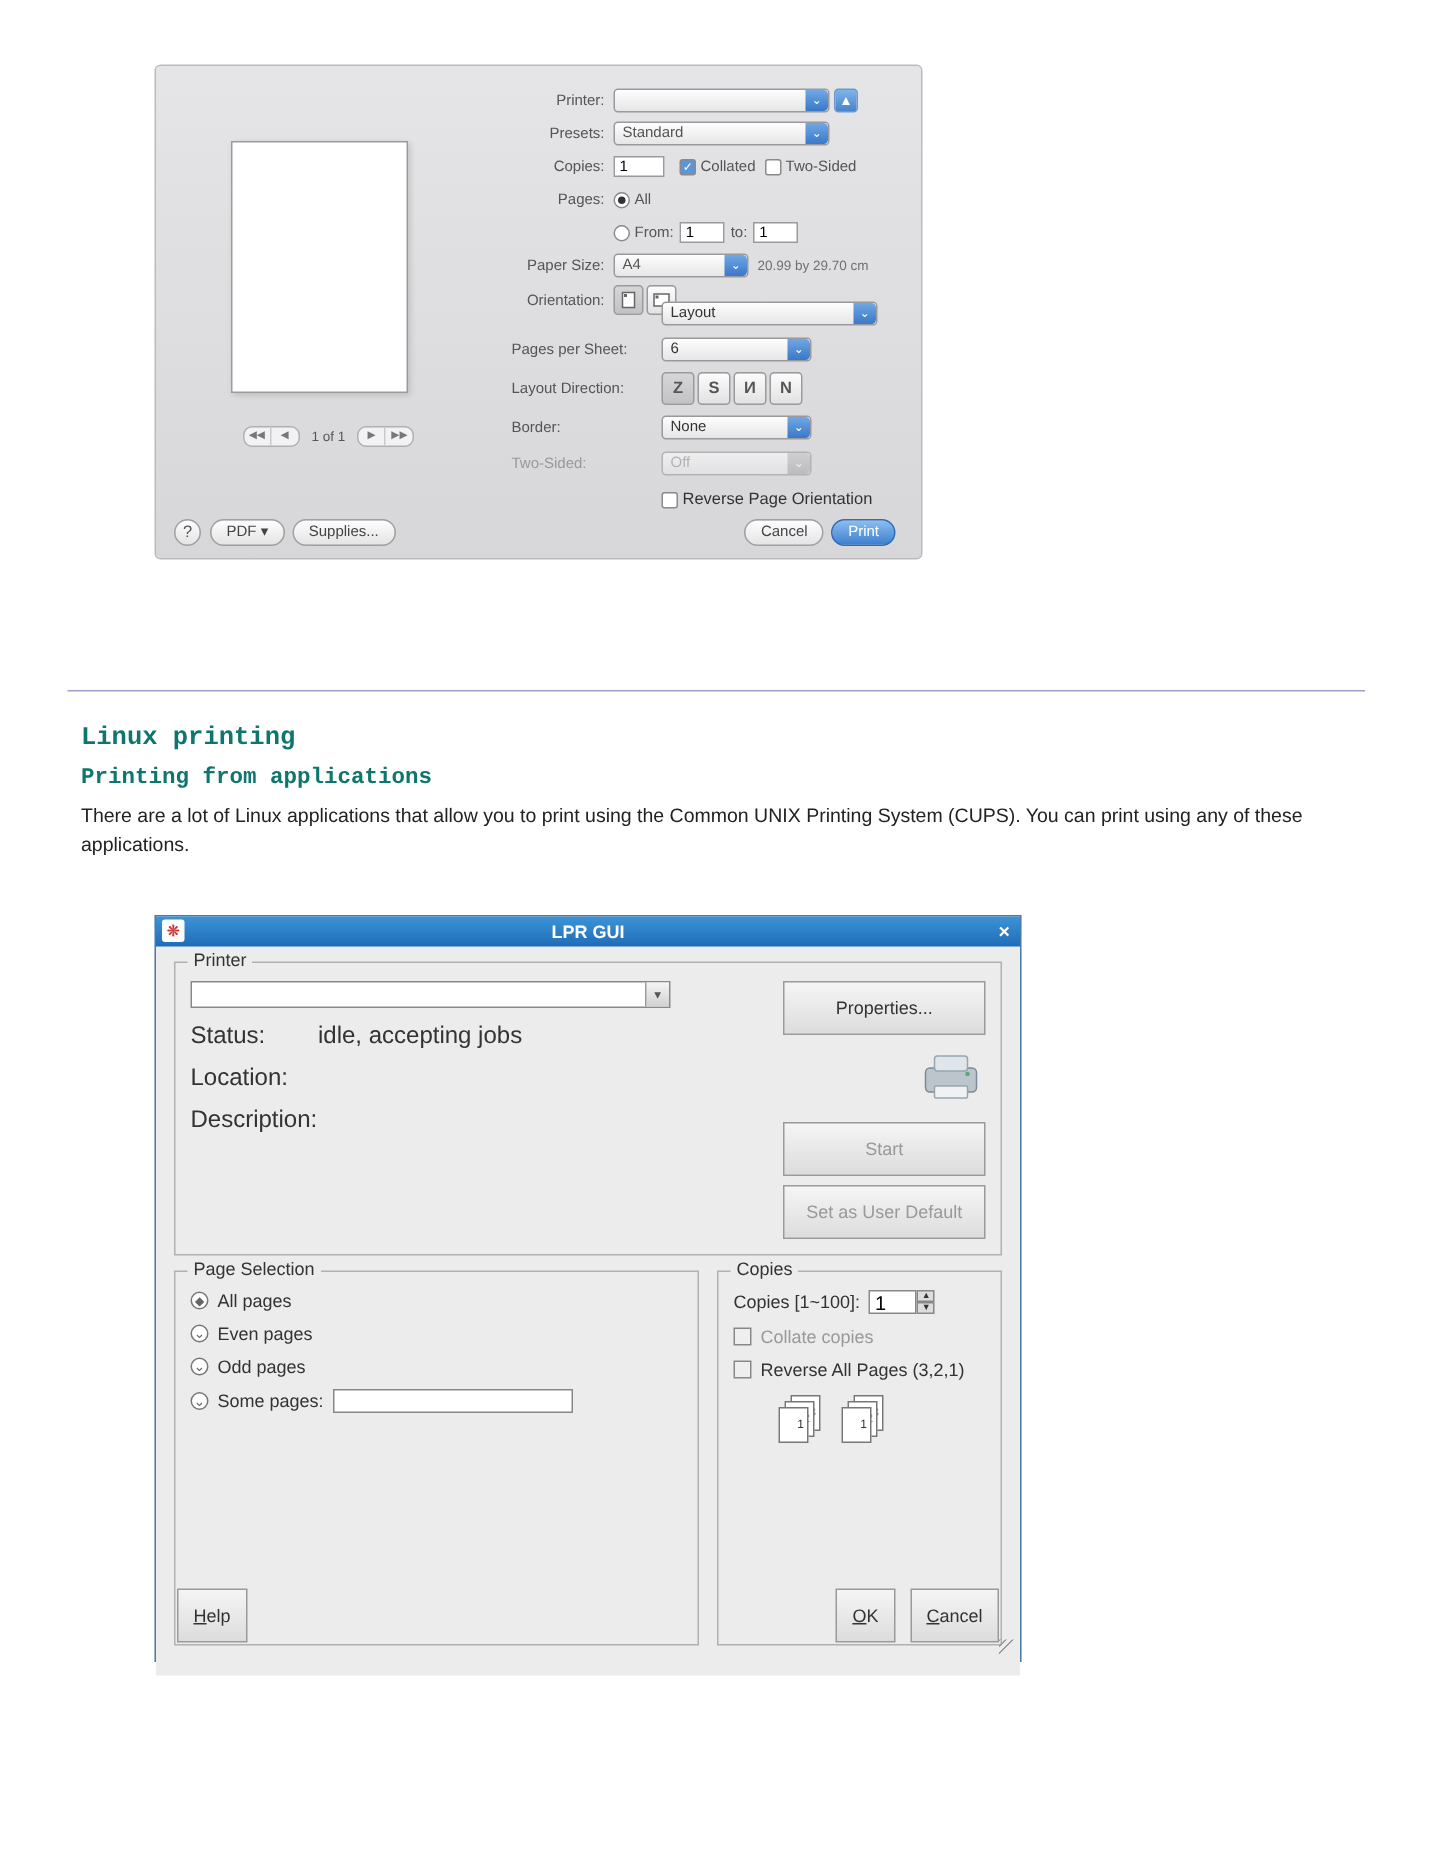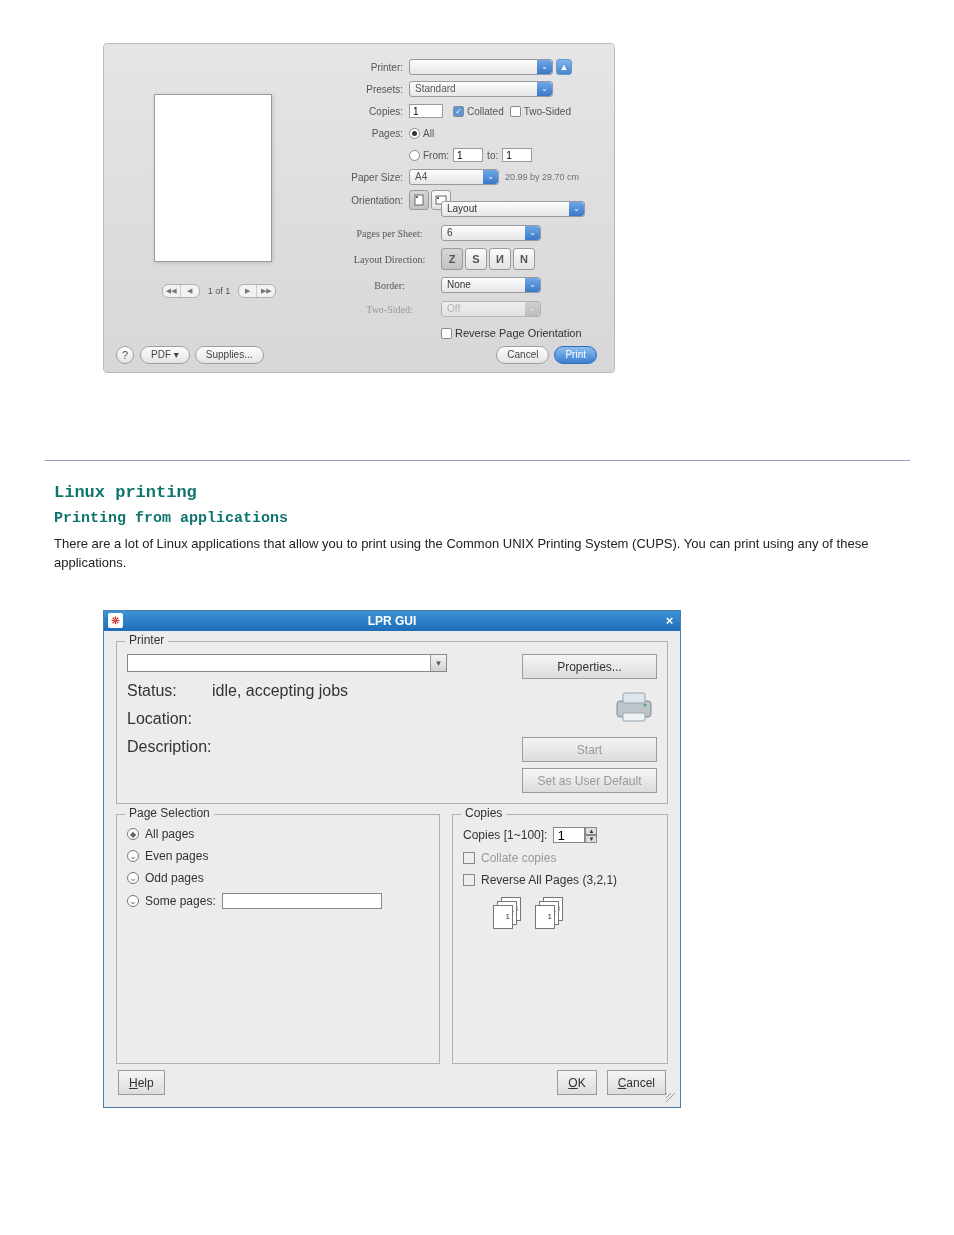--- a/index.html
+++ b/index.html
@@ -146,21 +146,21 @@
     width:11px;height:11px;border:1px solid #8a8a8c;border-radius:50%;
     background:#fff; margin-right:3px;display:inline-flex;align-items:center;justify-content:center;
   }
   .mradio.checked::after { content:""; width:5px;height:5px;border-radius:50%;background:#333; }
   .dim-text { color:#707070; margin-left:6px; font-size:9px; }
   
   .mac-sub {
     position:absolute; left:237px; top:156px; width:260px;
   }
   .sub-row { display:flex;align-items:center;margin-bottom:6px;min-height:18px; }
-  .sub-label { width:100px; text-align:center; padding-right:3px; font-size:10px; color:#555;font-family:Liberation Serif, serif; }
+  .sub-label { width:100px; text-align:left; padding-right:3px; font-size:10px; color:#555; }
   .dir-btn {
     width:22px;height:22px;border:1px solid #9a9a9c;border-radius:3px;
     background:linear-gradient(#fcfcfc,#e2e2e4);display:inline-flex;
     align-items:center;justify-content:center;font-size:11px;font-weight:bold;color:#555;
     margin-right:2px;
   }
   .dir-btn.sel { background:linear-gradient(#d6d6d8,#c2c2c4); }
 
   .mac-footer {
     position:absolute; left:0; bottom:8px; width:100%; padding:0 12px;
@@ -247,34 +247,34 @@
     position:relative;
   }
   .lx-select-btn {
     position:absolute;right:0;top:0;width:16px;height:100%;
     background:linear-gradient(#f4f4f4,#d2d2d2);border-left:1px solid #999;
     display:flex;align-items:center;justify-content:center;font-size:9px;color:#555;
   }
   .lx-info-row { display:flex; margin-top:10px; font-size:16px; }
   .lx-info-label { width:85px; }
   .lx-btn {
-    height:25px;padding:0 10px;background:linear-gradient(#f5f5f5,#dcdcdc);
+    height:36px;padding:0 10px;background:linear-gradient(#f5f5f5,#dcdcdc);
     border:1px solid #9a9a9a; font-size:12px; color:#333;
     display:inline-flex;align-items:center;justify-content:center;
   }
   .lx-btn.disabled { color:#999; }
   .printer-img {
     width:46px;height:36px; margin:4px 0 6px auto;
     display:flex;align-items:center;justify-content:center;
   }
   .printer-img svg { display:block; }
 
   .two-col { display:flex; gap:12px; }
   .ps-box { flex:1; min-height:250px; }
-  .cp-box { width:216px; min-height:250px; }
+  .cp-box { width:190px; min-height:250px; }
 
   .lx-radio {
     width:12px;height:12px;border:1px solid #777;border-radius:50%;
     background:#fff;display:inline-flex;align-items:center;justify-content:center;
     margin-right:6px;vertical-align:middle;
   }
   .lx-radio.chev::after{content:"⌄";font-size:9px;color:#666;}
   .lx-radio.dia::after{content:"◆";font-size:8px;color:#666;}
   .ps-row { display:flex;align-items:center;margin-bottom:8px;font-size:12px; }
   .ps-row .txtfield { margin-left:6px; width:160px;height:16px;border:1px solid #888;background:#fff; }

